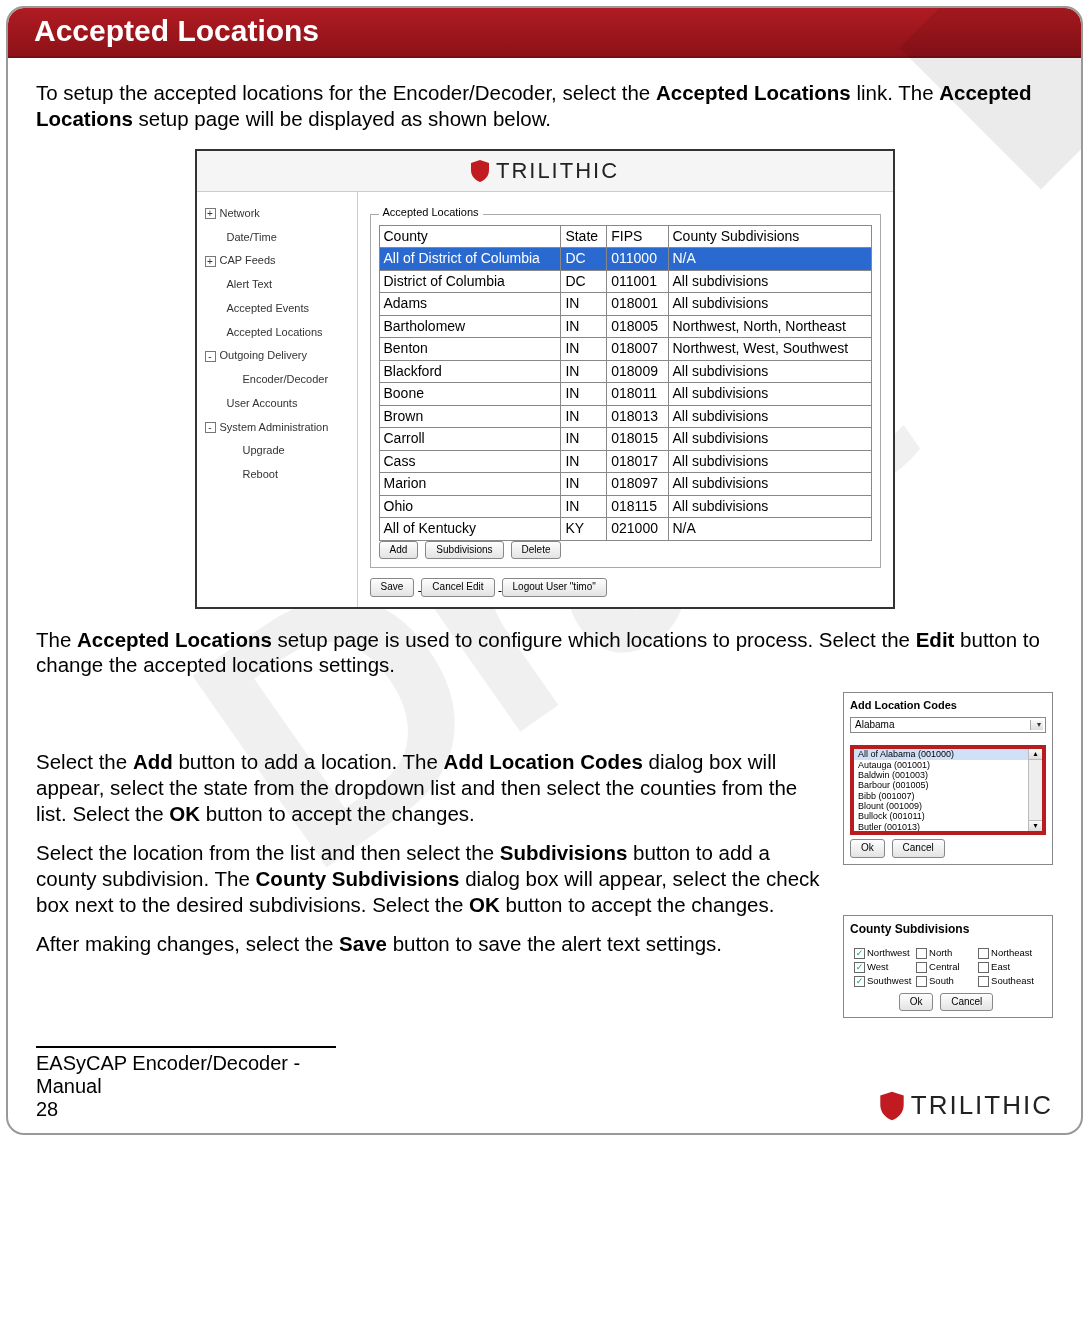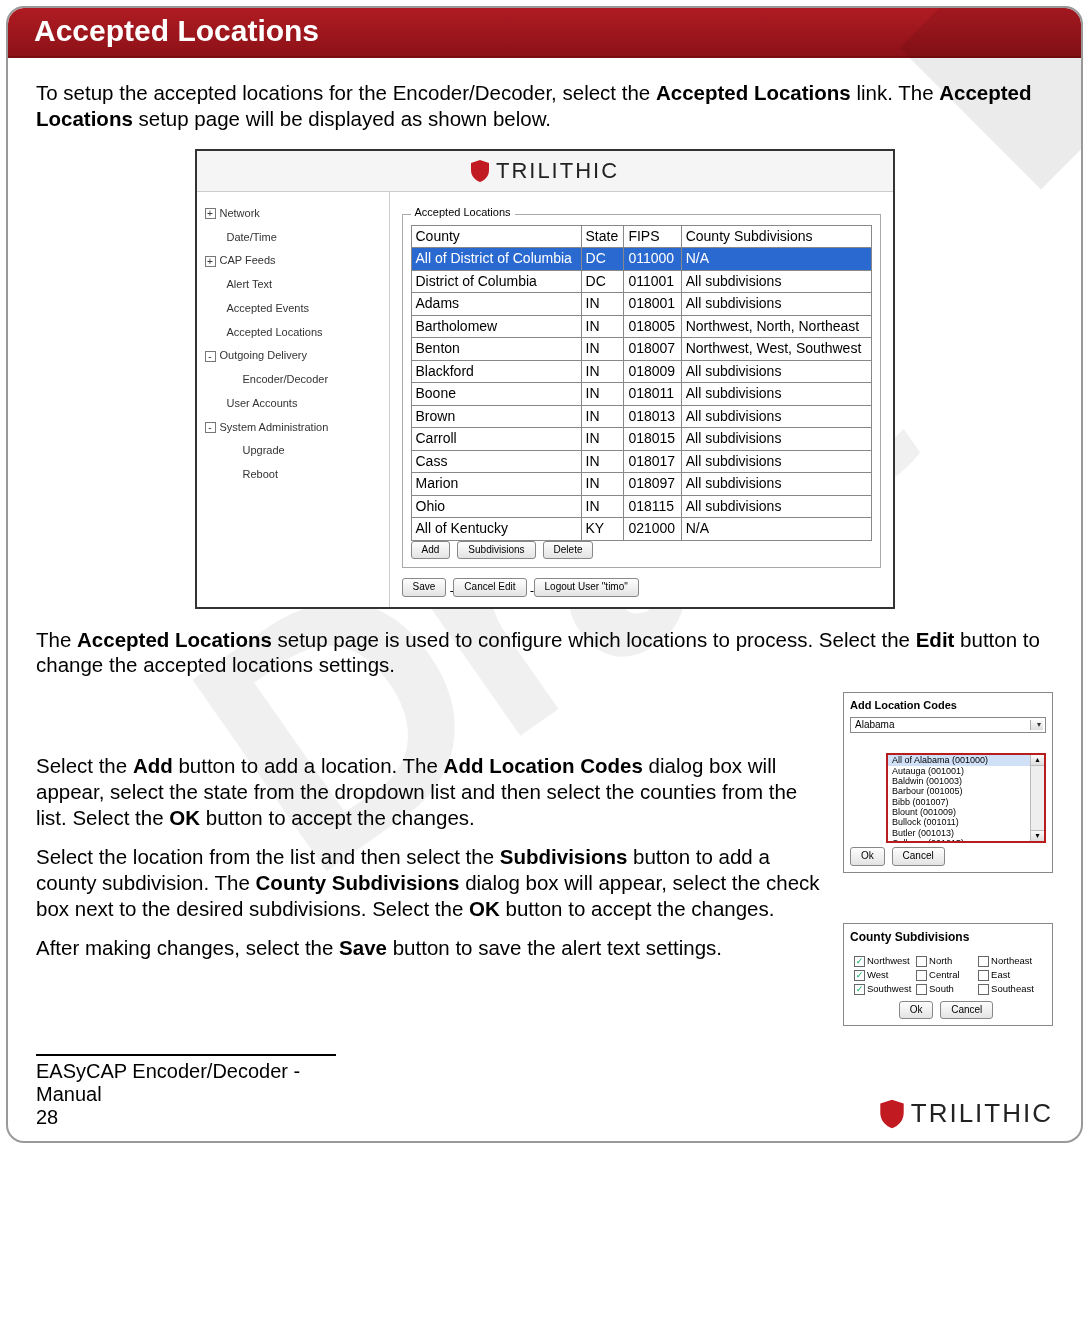--- a/index.html
+++ b/index.html
@@ -95,21 +95,21 @@
     font-weight: 400;
     letter-spacing: 2px;
     font-size: 22px;
     color:#222;
   }
   .main-body {
     display: flex;
     min-height: 360px;
   }
   .nav {
-    width: 193px;
+    width: 161px;
     border-right: 1px solid #ccc;
     padding: 10px 6px;
     font-size: 11px;
     color:#333;
   }
   .nav-row { padding: 5px 2px; white-space: nowrap; }
   .nav-row.sub { padding-left: 24px; }
   .nav-row.sub2 { padding-left: 40px; }
   .pm {
     display:inline-block;
@@ -179,21 +179,21 @@
     padding: 6px;
     width: 210px;
     margin-left:auto;
     margin-bottom:10px;
   }
   .float-title { font-size: 11px; font-weight: bold; margin-bottom: 4px; }
   .dd {
     border: 1px solid #888;
     padding: 1px 14px 1px 4px;
     position: relative;
-    margin-bottom: 20px;
+    margin-bottom: 12px;
     background:#fff;
     font-size:10px;
   }
   .dd::after {
     content: "";
     position: absolute;
     right: 2px; top: 2px;
     width: 12px; height: calc(100% - 4px);
     border-left:1px solid #aaa;
     background: linear-gradient(#fafafa,#ddd);
@@ -201,28 +201,27 @@
   .dd::before{
     content:"▾";
     position:absolute;
     right:4px; top:50%;
     transform:translateY(-50%);
     font-size:8px;
     z-index:1;
     color:#333;
   }
   .listbox {
-    border: 2px solid #b91c1c;
+    border: 4px solid #b91c1c;
     height: 90px;
     overflow: hidden;
     padding: 0;
     margin-bottom: 4px;
     position:relative;
     background:#fff;
-    margin-left:36px;
   }
   .listbox .li-item { padding: 0 4px; font-size:9px; line-height:1.15; }
   .listbox .li-item.sel { background:#d0e0f7; }
   .listbox .scroll {
     position:absolute;right:0;top:0;width:14px;height:100%;
     background:#eee;border-left:1px solid #bbb;
   }
   .listbox .scroll::before{
     content:"▴";position:absolute;top:0;left:0;width:100%;text-align:center;font-size:8px;
     background:linear-gradient(#fafafa,#ddd);border-bottom:1px solid #bbb;

